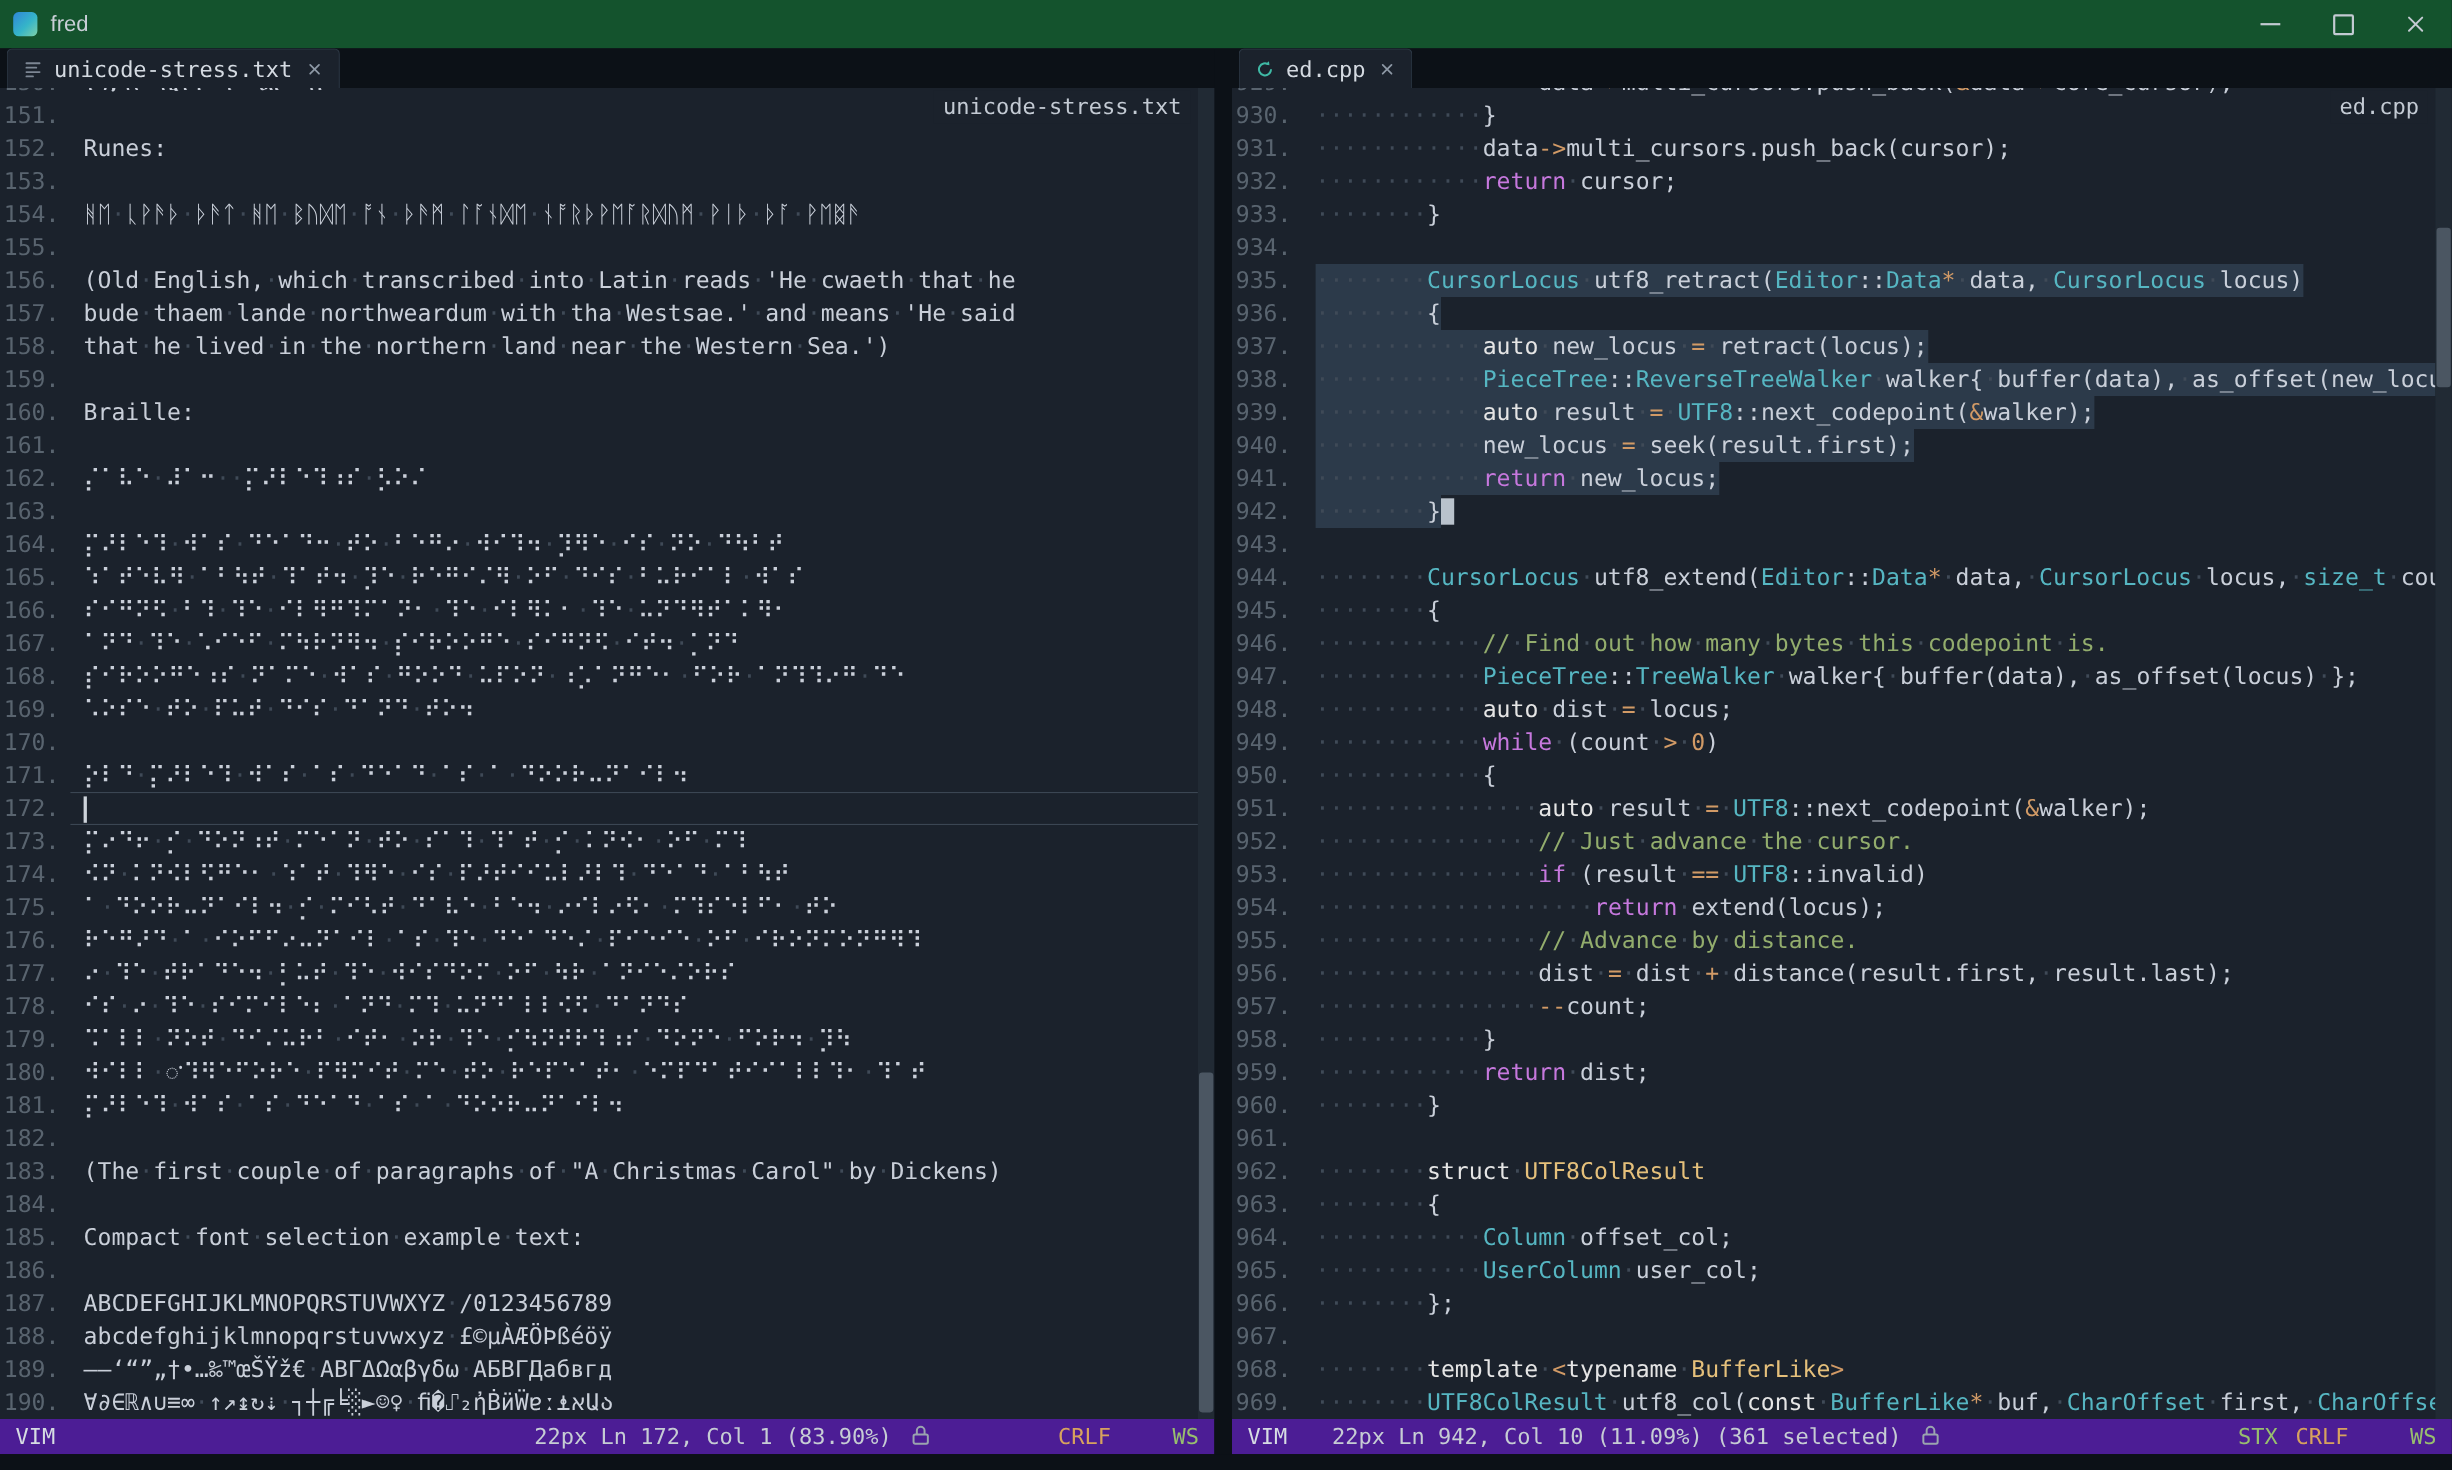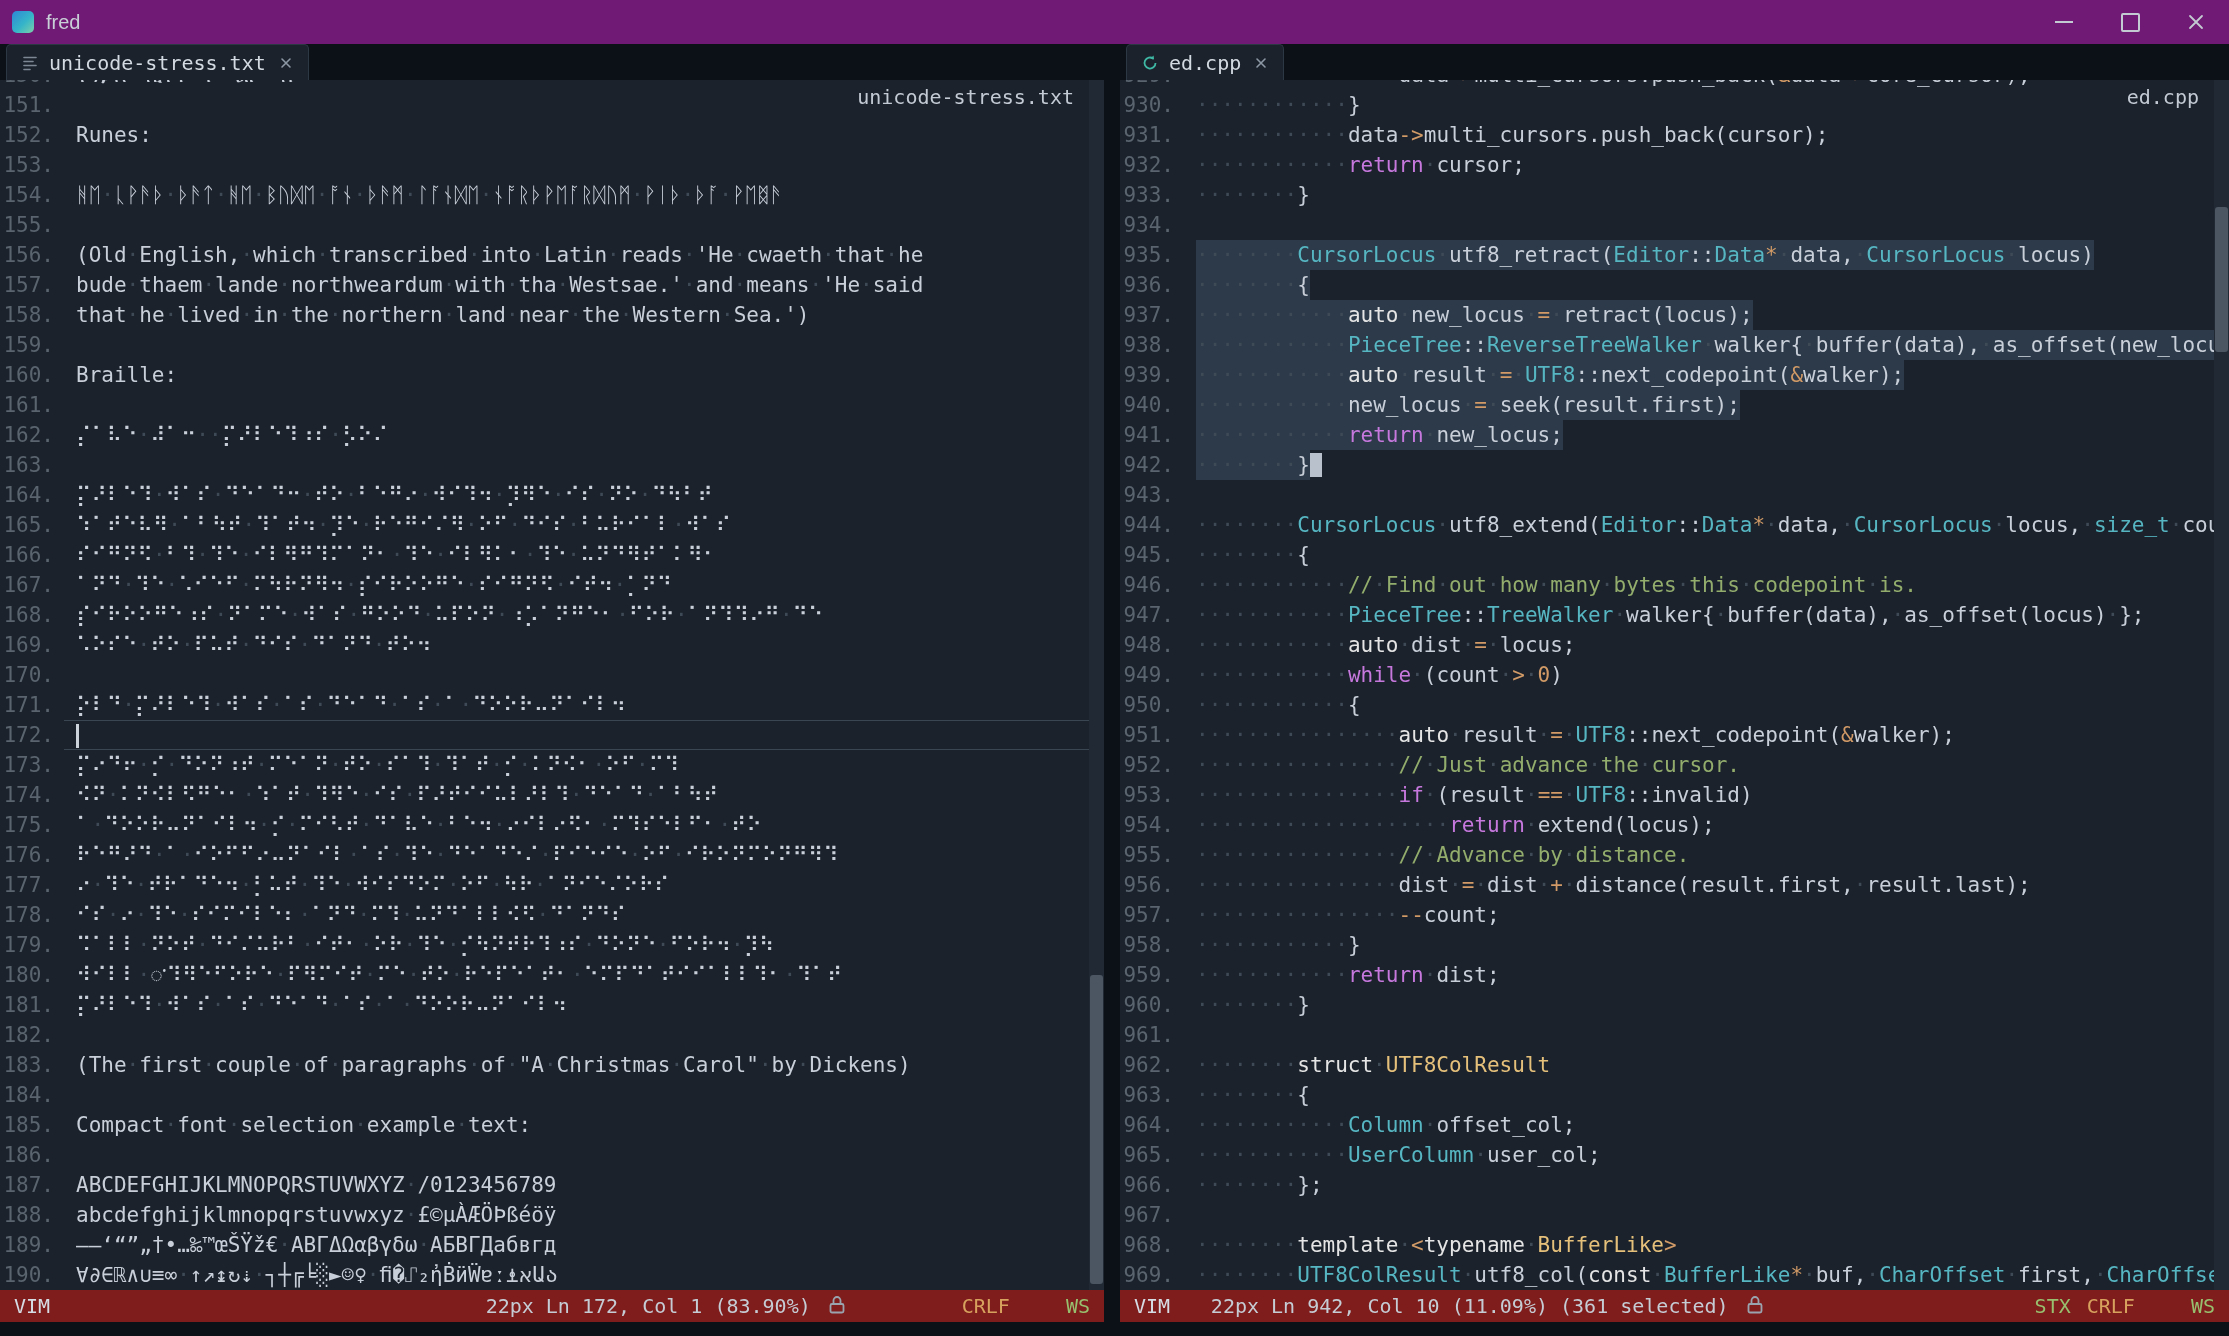--- a/index.html
+++ b/index.html
@@ -4,21 +4,21 @@
 <style>
   html,body{margin:0;padding:0;}
   body{
     width:2229px;height:1336px;overflow:hidden;position:relative;
     background:#0e1319;
     font-family:"DejaVu Sans Mono","DejaVu Sans",monospace;
     display:flex;flex-direction:column;
   }
   
   .titlebar{
-    height:44px;flex:0 0 44px;background:#701a75;display:flex;align-items:center;
+    height:44px;flex:0 0 44px;background:#14532d;display:flex;align-items:center;
     padding-left:12px;
   }
   .appicon{
     width:22px;height:22px;border-radius:5px;flex:0 0 22px;
     background:linear-gradient(135deg,#2f86d6 0%,#35b5c9 55%,#7fd0a8 100%);
   }
   .apptitle{
     margin-left:12px;color:#c9cfd7;font-size:20px;
     font-family:"Liberation Sans","DejaVu Sans",sans-serif;
   }
@@ -61,21 +61,21 @@
     position:absolute;top:2px;right:22px;z-index:5;background:#1b222c;
     color:#c3cad3;font-size:20px;padding:3px 8px;white-space:pre;
   }
   
   .scrollbar{position:absolute;top:0;bottom:0;right:0;width:15px;background:#212a34;z-index:6;}
   .thumb{position:absolute;left:1px;right:1px;background:#4b5662;border-radius:3px;}
   .thumb-left{top:74%;height:25.5%;}
   .thumb-right{top:10.5%;height:12%;}
   
   .statusbar{
-    height:32px;flex:0 0 32px;background:#7f1d1d;display:flex;align-items:center;
+    height:32px;flex:0 0 32px;background:#4c1d95;display:flex;align-items:center;
     padding:0 14px;font-size:20px;color:#c6ccd4;
   }
   .mode{color:#d6dce3;white-space:pre;}
   .right-group{margin-left:auto;display:flex;align-items:flex-start;}
   .posinfo{white-space:pre;}
   .lockicon{margin-left:16px;display:flex;align-items:center;}
   .pane-left .gap{width:115px;}
   .pane-right .gap{width:230px;}
   .flags{display:flex;gap:16px;font-size:20px;white-space:pre;}
   .flag.amber{color:#d7a25e;}

